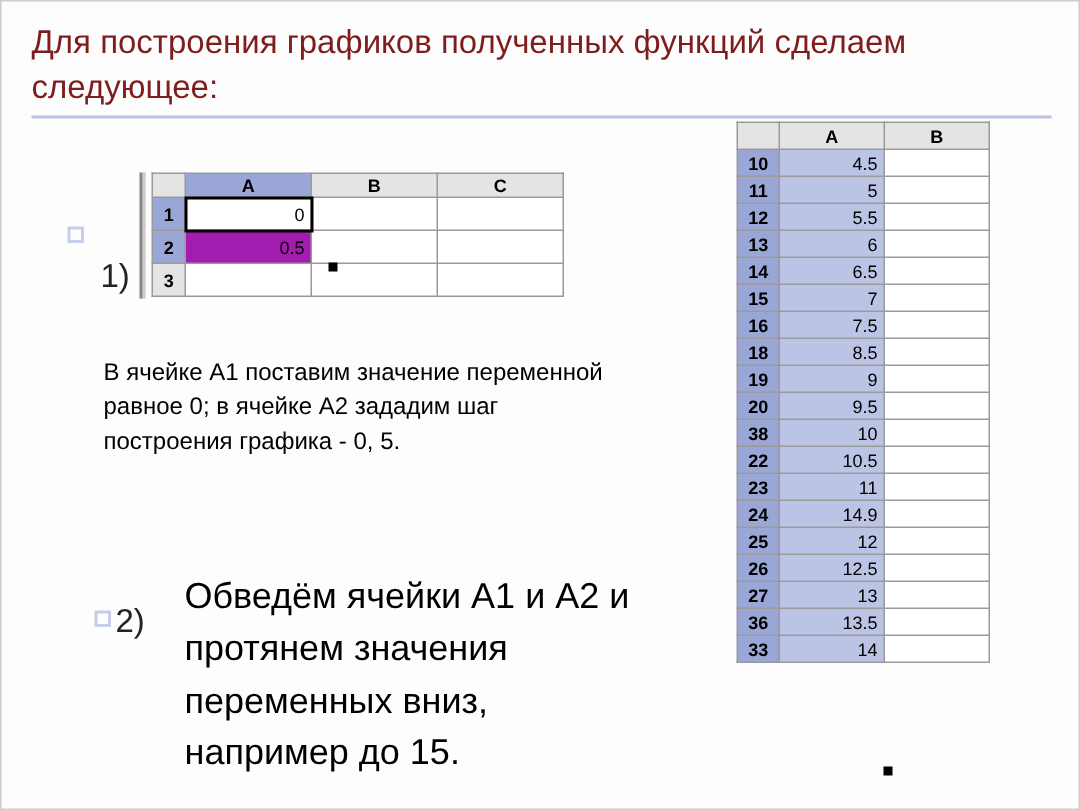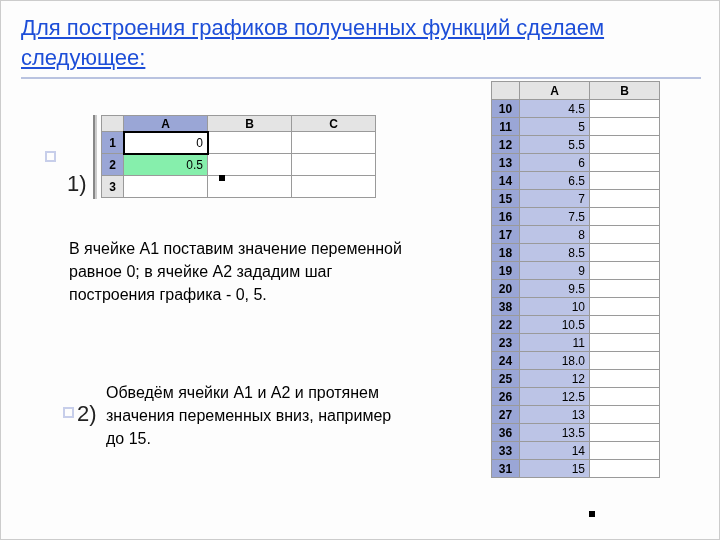--- a/index.html
+++ b/index.html
@@ -6,61 +6,60 @@
   body {
     width: 720px; height: 540px;
     background: #fdfdfd;
     font-family: Arial, sans-serif;
     position: relative;
     border: 1px solid #ccc;
   }
   .heading {
     position: absolute; left: 20px; top: 12px;
     font-size: 22px; line-height: 1.35;
-    color: #1d4ed8;
+    color: #7f1d1d;
     max-width: 640px;
-    text-decoration: underline;
   }
   .heading-underline {
     position: absolute; left: 20px; top: 76px;
     width: 680px; height: 2px; background: #b9c3e0;
   }
   .accent-box {
     position: absolute;
     width: 11px; height: 11px;
     border: 2px solid #c7ceea;
     background: transparent;
   }
   .numlabel {
     position: absolute;
     font-size: 22px; color: #222;
   }
   .para1 {
     position: absolute; left: 68px; top: 236px;
     width: 350px; font-size: 16px; line-height: 1.45;
   }
   .para2 {
-    position: absolute; left: 105px; top: 380px;
-    width: 300px; font-size: 16px; line-height: 1.45;
+    position: absolute; left: 122px; top: 380px;
+    width: 300px; font-size: 24px; line-height: 1.45;
   }
   table.xl {
     border-collapse: collapse;
     font-family: Arial, sans-serif;
     font-size: 12px;
     background: #fff;
   }
   .xl-small { position: absolute; left: 100px; top: 114px; }
   .xl-small th, .xl-small td { border: 1px solid #9a9a9a; }
   .xl-small th.corner { width: 14px; height: 16px; background: #e4e4e4; }
   .xl-small th.col { width: 84px; height: 16px; background: #e4e4e4; font-weight: bold; text-align: center; }
   .xl-small th.row { width: 22px; height: 22px; background: #e4e4e4; font-weight: bold; text-align: center; }
   .xl-small td.cell { width: 84px; height: 22px; text-align: right; padding-right: 4px; }
   .xl-small th.col.sel { background: #9aa6d6; }
   .xl-small th.row.sel { background: #9aa6d6; }
-  .xl-small td.sel { background: #86efac; text-align: right; }
+  .xl-small td.sel { background: #a21caf; text-align: right; }
   .xl-small td.active { background: #fff; outline: 2px solid #000; outline-offset: -1px; }
   .fill-handle {
     position: absolute; width: 6px; height: 6px; background: #000;
   }
   .xl-big { position: absolute; left: 490px; top: 80px; font-size: 11px; }
   .xl-big th, .xl-big td { border: 1px solid #9a9a9a; }
   .xl-big th.col { width: 70px; height: 14px; background: #e4e4e4; font-weight: bold; text-align: center; }
   .xl-big th.colB { width: 46px; }
   .xl-big th.row { width: 28px; height: 18px; font-weight: bold; text-align: center; }
   .xl-big td.cell { width: 70px; height: 14px; text-align: right; padding-right: 4px; }
@@ -156,25 +155,20 @@
         <th class="row sel">15</th>
         <td class="cell sel">7</td>
         <td class="cell colB"></td>
       </tr>
   <tr>
         <th class="row sel">16</th>
         <td class="cell sel">7.5</td>
         <td class="cell colB"></td>
       </tr>
   <tr>
-        <th class="row sel">17</th>
-        <td class="cell sel">8</td>
-        <td class="cell colB"></td>
-      </tr>
-  <tr>
         <th class="row sel">18</th>
         <td class="cell sel">8.5</td>
         <td class="cell colB"></td>
       </tr>
   <tr>
         <th class="row sel">19</th>
         <td class="cell sel">9</td>
         <td class="cell colB"></td>
       </tr>
   <tr>
@@ -192,21 +186,21 @@
         <td class="cell sel">10.5</td>
         <td class="cell colB"></td>
       </tr>
   <tr>
         <th class="row sel">23</th>
         <td class="cell sel">11</td>
         <td class="cell colB"></td>
       </tr>
   <tr>
         <th class="row sel">24</th>
-        <td class="cell sel">18.0</td>
+        <td class="cell sel">14.9</td>
         <td class="cell colB"></td>
       </tr>
   <tr>
         <th class="row sel">25</th>
         <td class="cell sel">12</td>
         <td class="cell colB"></td>
       </tr>
   <tr>
         <th class="row sel">26</th>
         <td class="cell sel">12.5</td>
@@ -218,22 +212,17 @@
         <td class="cell colB"></td>
       </tr>
   <tr>
         <th class="row sel">36</th>
         <td class="cell sel">13.5</td>
         <td class="cell colB"></td>
       </tr>
   <tr>
         <th class="row sel">33</th>
         <td class="cell sel">14</td>
-        <td class="cell colB"></td>
-      </tr>
-  <tr>
-        <th class="row sel">31</th>
-        <td class="cell sel">15</td>
         <td class="cell colB"></td>
       </tr>
 </tbody>
   </table>
 <div class="fill-handle" style="left:588px; top:510px;"></div>
 
 </body></html>

